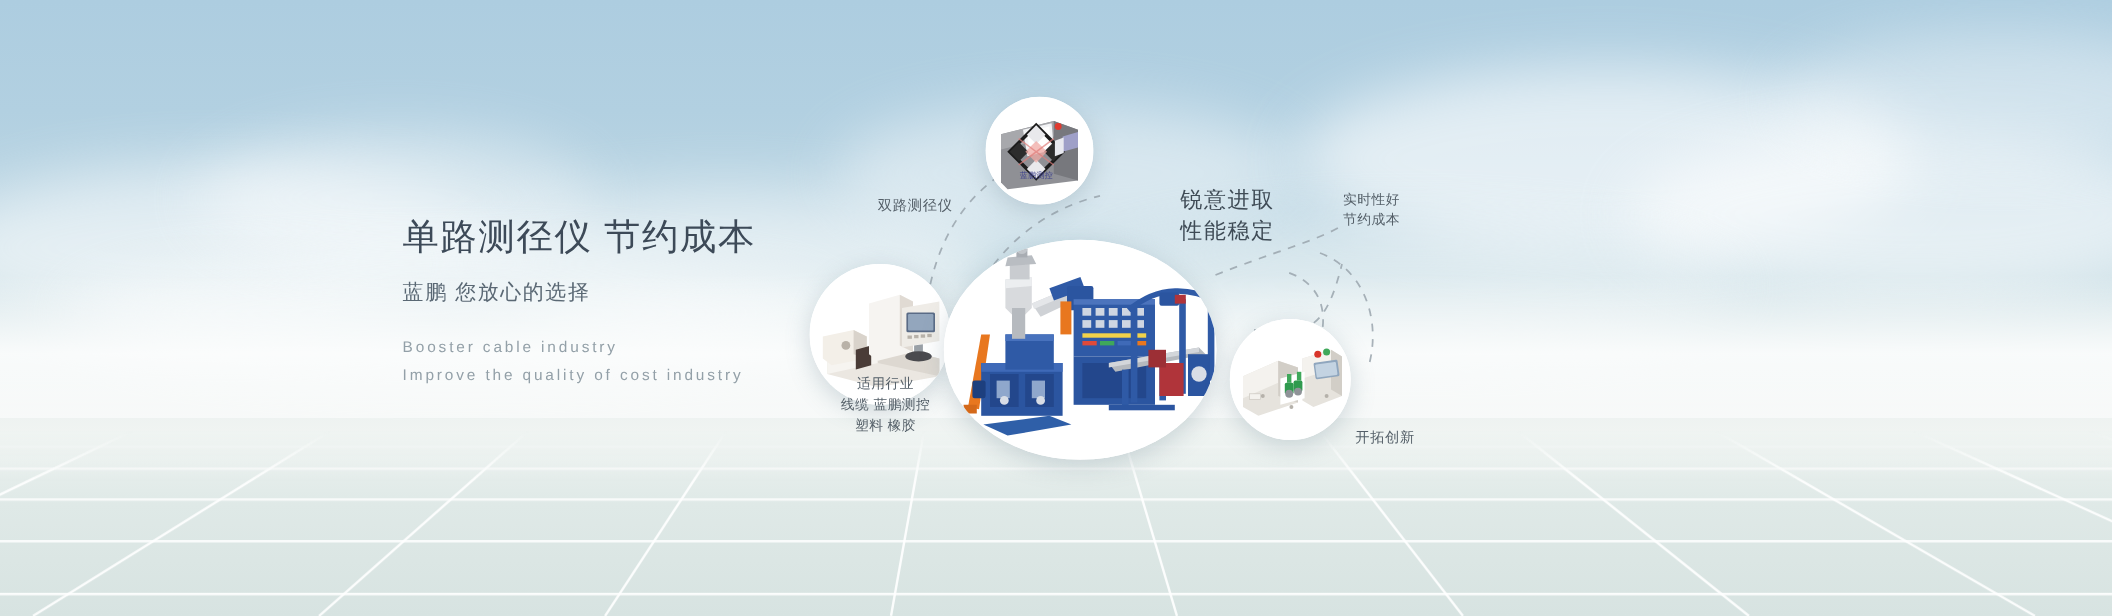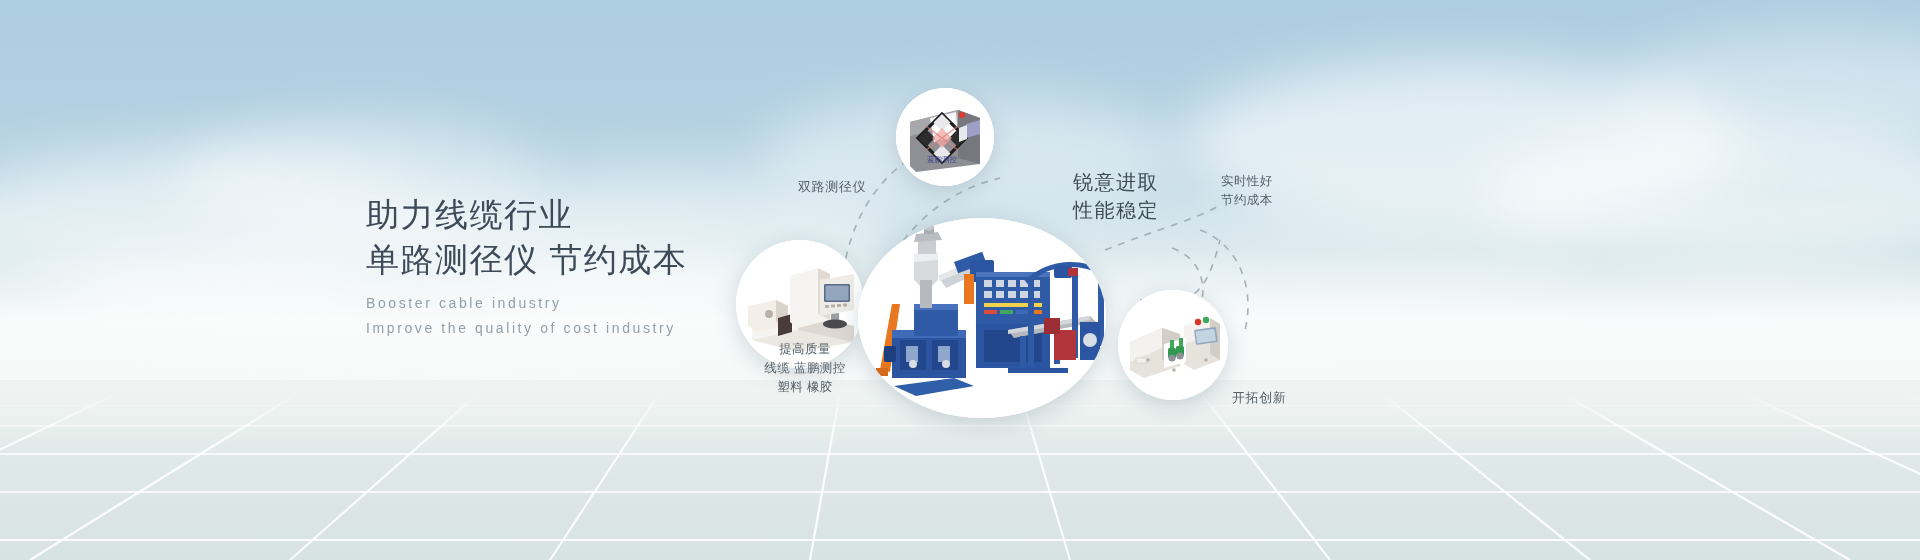--- a/index.html
+++ b/index.html
@@ -43,21 +43,21 @@
   
   #textblock{position:absolute;left:366px;top:192px;width:420px;}
   .t-main{
     font-size:33px;line-height:45px;color:#3d4a58;letter-spacing:1.5px;
     font-weight:400;white-space:nowrap;
   }
   .t-sub{
     margin-top:16px;font-size:19px;color:#5a6874;letter-spacing:1.5px;white-space:nowrap;
   }
   .t-en{
-    margin-top:13px;font-size:14px;color:#93a0a8;letter-spacing:2.6px;white-space:nowrap;
+    margin-top:28px;font-size:14px;color:#93a0a8;letter-spacing:2.6px;white-space:nowrap;
   }
   .t-en2{margin-top:9px;}
 
   
   #composition{position:absolute;left:700px;top:0;width:1220px;height:560px;}
 
   .bubble{
     position:absolute;border-radius:50%;background:#ffffff;
     box-shadow:0 6px 22px rgba(110,135,150,.30);
     overflow:hidden;
@@ -122,22 +122,22 @@
       <defs>
         <linearGradient id="fadeTop" x1="0" y1="0" x2="0" y2="1">
           <stop offset="0%" stop-color="#eef3f1" stop-opacity="1"></stop>
           <stop offset="100%" stop-color="#eef3f1" stop-opacity="0"></stop>
         </linearGradient>
       </defs>
     </svg>
   </div>
 
   <div id="textblock">
-    <div class="t-main">助力线缆行业</div>
     <div class="t-main">单路测径仪 节约成本</div>
+    <div class="t-sub">蓝鹏 您放心的选择</div>
     <div class="t-en">Booster cable industry</div>
     <div class="t-en t-en2">Improve the quality of cost industry</div>
   </div>
 
   <div id="composition">
 
     <svg class="dashes" viewBox="0 0 1220 560">
       <g fill="none" stroke="#9aa5ad" stroke-width="1.6" stroke-dasharray="7 7" opacity=".85">
         <path d="M140 300 C 145 215, 185 160, 250 140"></path>
         <path d="M165 330 C 180 250, 230 195, 300 178"></path>
@@ -212,21 +212,21 @@
             <rect x="101" y="64" width="4" height="3"></rect>
             <rect x="107" y="63.5" width="4" height="3"></rect>
           </g>
 
           <polygon points="95,74 103,73 103,80 95,81" fill="#9aa0a6"></polygon>
           <ellipse cx="99" cy="84" rx="12" ry="4.6" fill="#4a4a4e"></ellipse>
         </svg>
       </div>
     </div>
     <div class="lbl lbl-tiny" style="left:30px;top:340px;width:150px;text-align:center;">
-      <div>提高质量</div>
+      <div>适用行业</div>
       <div>线缆 蓝鹏测控</div>
       <div>塑料 橡胶</div>
     </div>
 
     <div class="bubble" id="b-main">
       <div class="bubble-inner">
         <svg viewBox="0 0 248 200" width="248" height="200">
           <rect x="0" y="0" width="248" height="200" fill="#ffffff"></rect>
 
           <polygon points="36,168 96,160 116,168 58,178" fill="#2f5fa8"></polygon>

